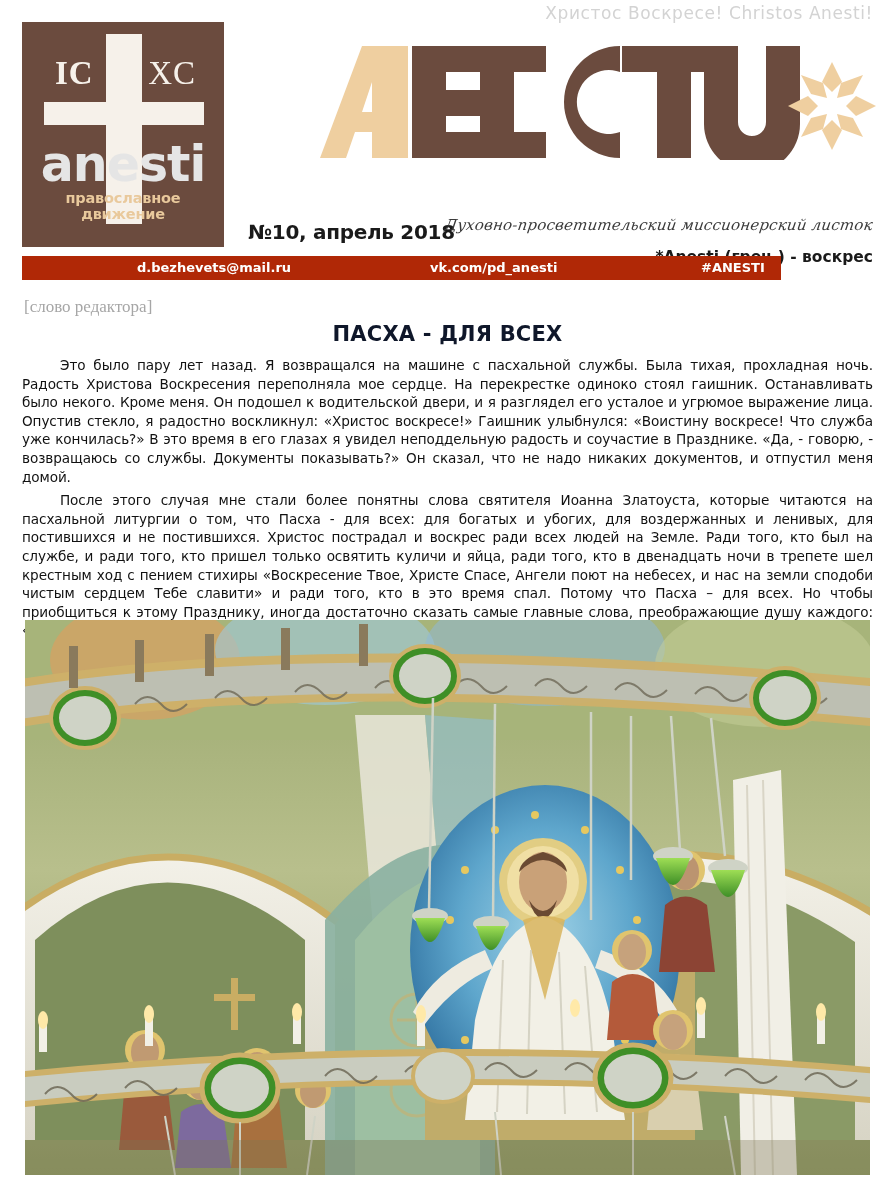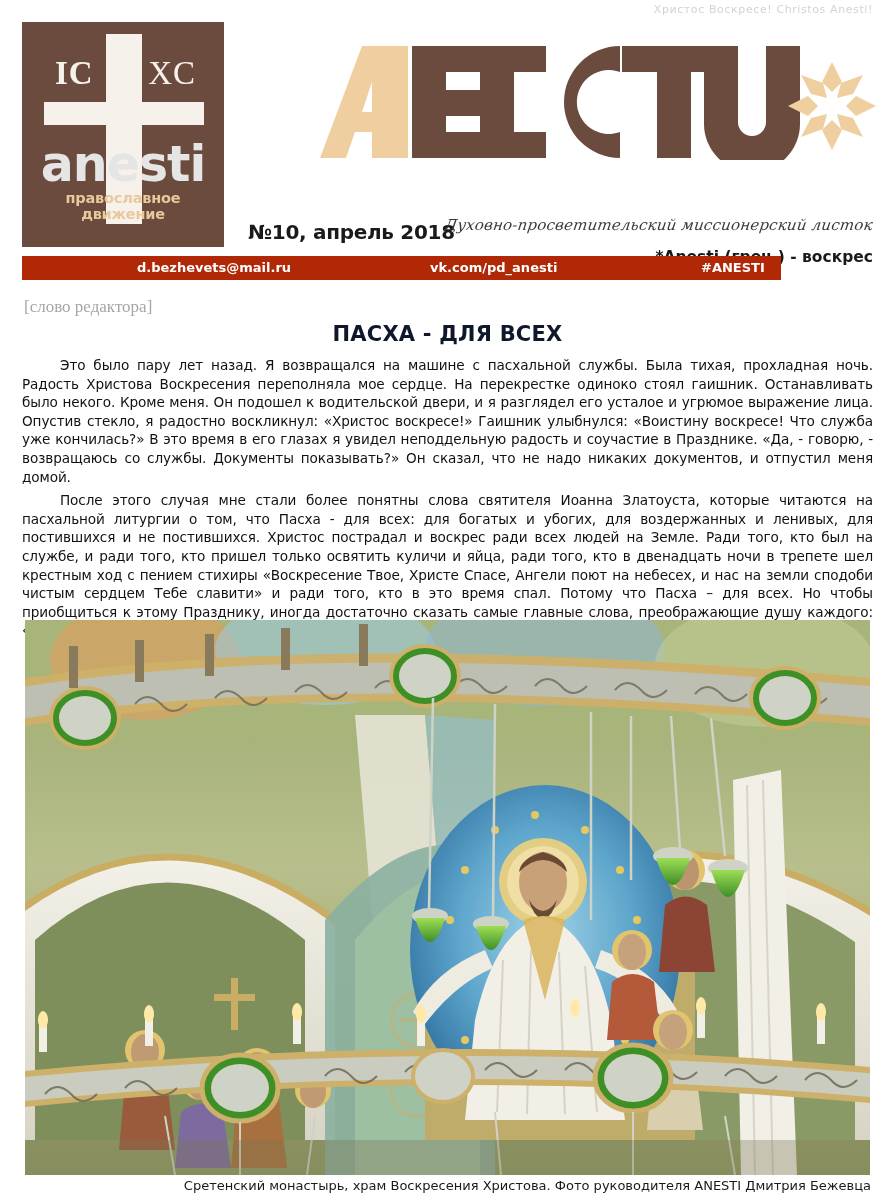--- a/index.html
+++ b/index.html
@@ -15,21 +15,21 @@
     width: 895px;
     height: 1200px;
     background: #fff;
   }
 
   
   .greeting {
     position: absolute;
     top: 3px; right: 22px;
     font-family: "DejaVu Sans", sans-serif;
-    font-size: 11px;
+    font-size: 17px;
     letter-spacing: 0.6px;
     color: #d3d3d3;
     white-space: nowrap;
   }
 
   
   .masthead {
     position: absolute;
     left: 0; top: 22px;
     width: 895px; height: 225px;
@@ -538,15 +538,14 @@
             <path d="M470 492 L476 555"></path>
           <path d="M608 492 L608 555"></path>
             <path d="M700 496 L710 555"></path>
         </g>
       </g>
 
       <rect x="0" y="520" width="845" height="35" fill="#7b7553" opacity="0.35"></rect>
     </svg>
   </div>
 
-  <div class="caption">Сретенский монастырь, храм Воскресения Христова. Фото руководителя ANESTI Дмитрия Бежевца</div>
 
 </div>
 
 </body></html>

